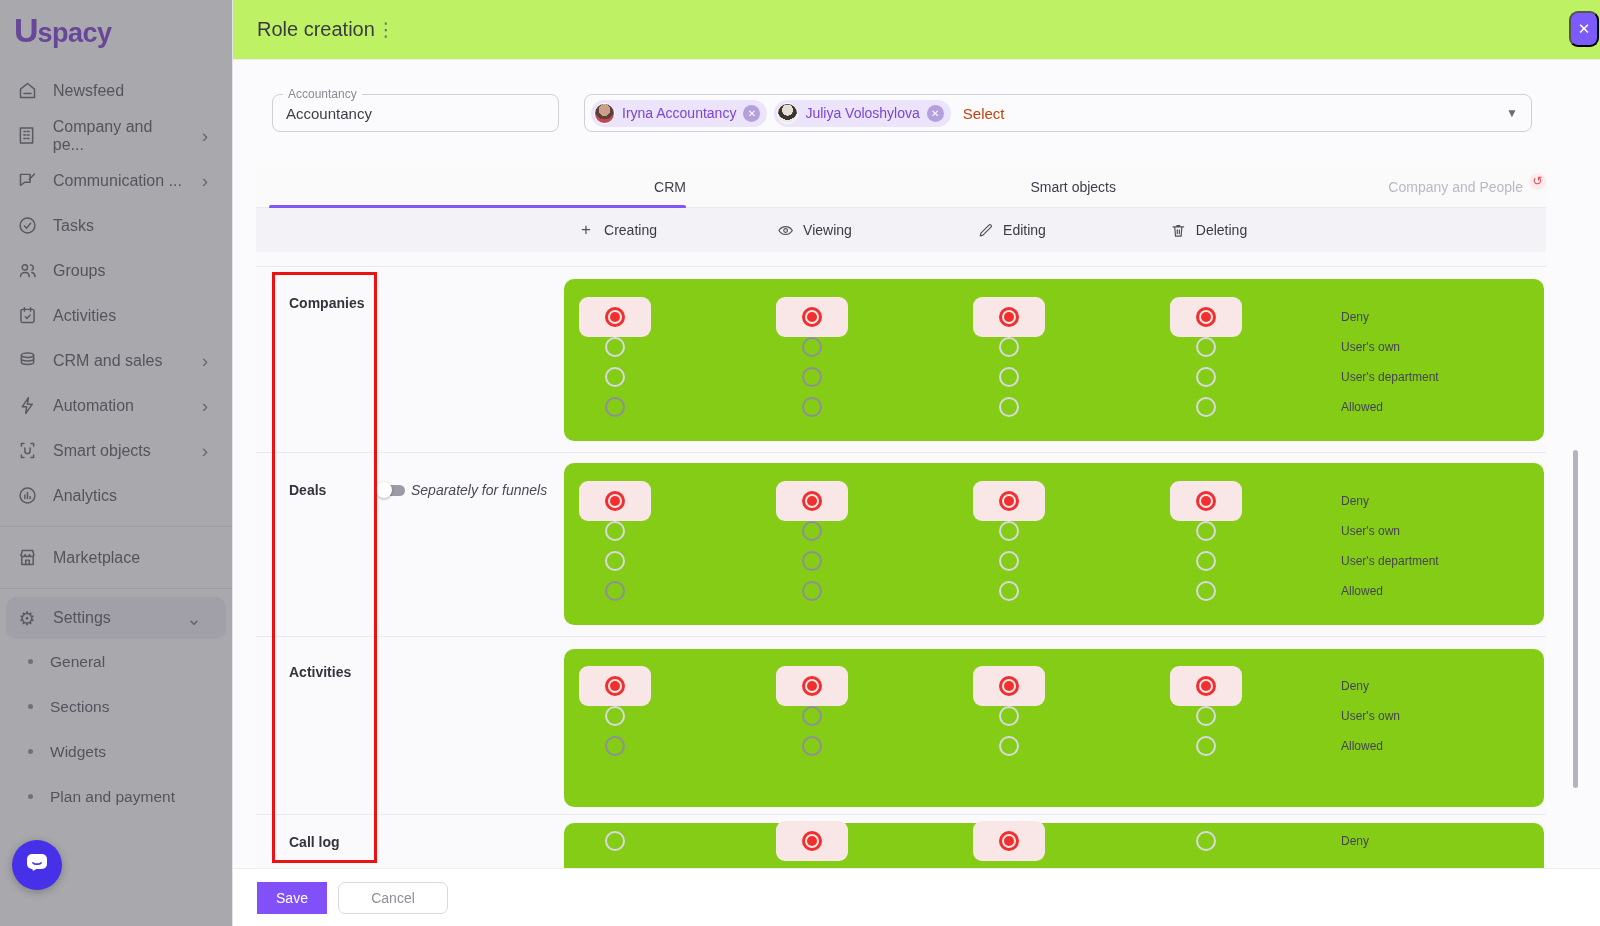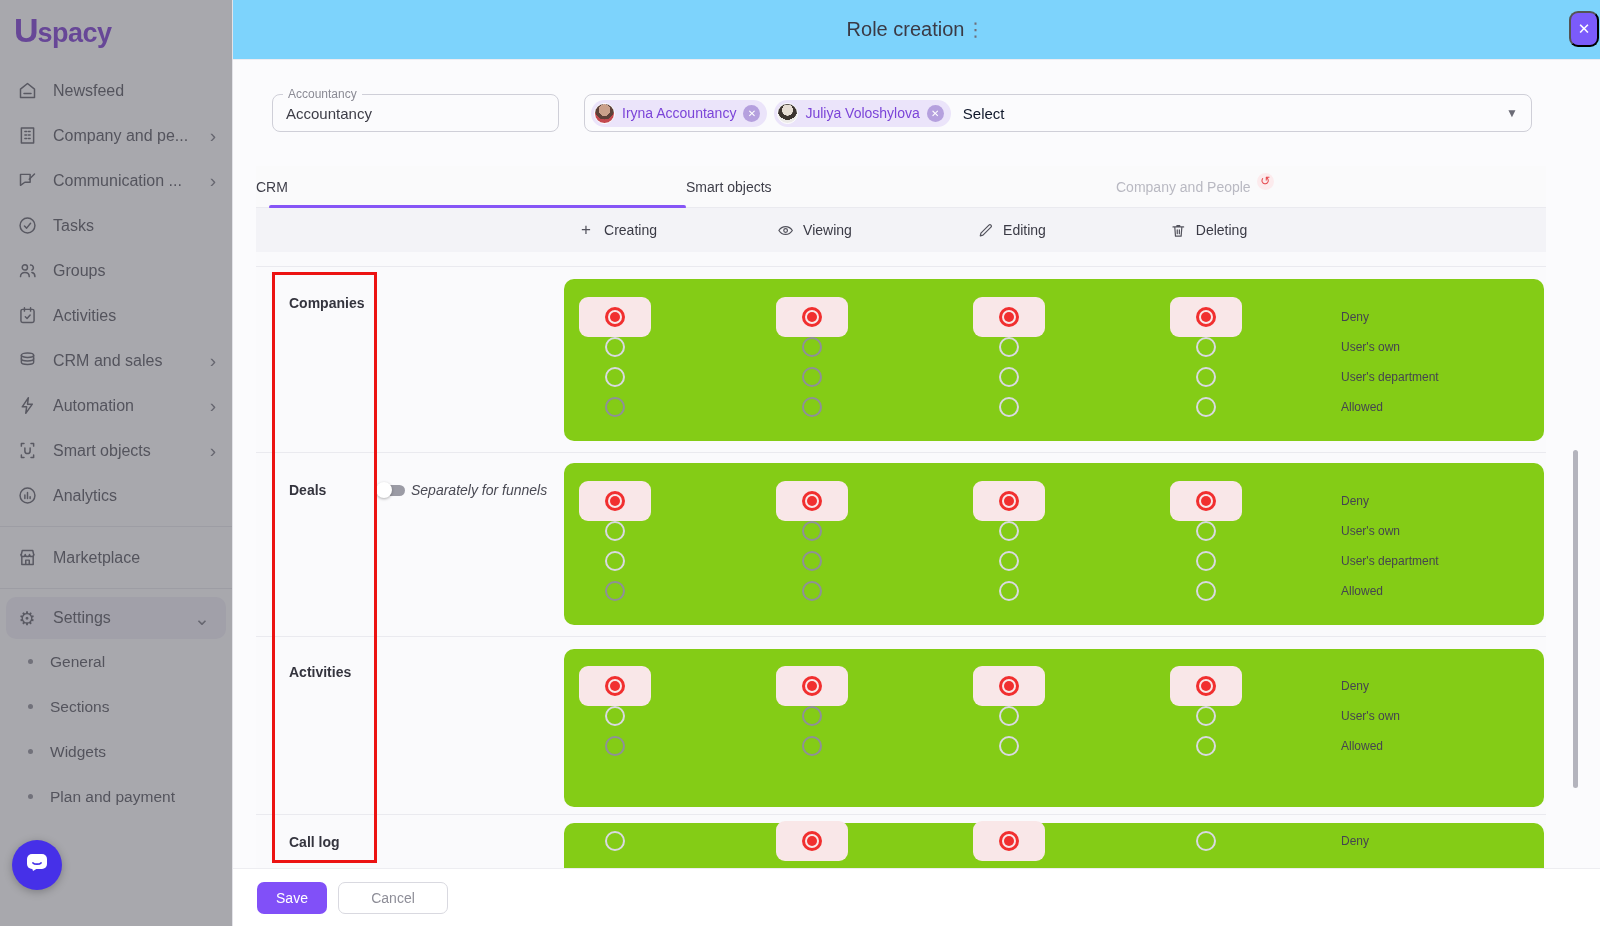--- a/index.html
+++ b/index.html
@@ -9,61 +9,61 @@
 
   
   .sidebar { position:absolute; left:0; top:0; width:232px; height:926px; background:#fff; overflow:hidden; }
   .sb-head { height:60px; display:flex; align-items:center; padding-left:14px; }
   .brand { color:#6f28cf; font-weight:700; }
   .brand .u { font-size:34px; font-weight:800; letter-spacing:-1px; }
   .brand .rest { font-size:27px; letter-spacing:-0.5px; }
   .sb-close { position:absolute; top:11px; right:1px; width:30px; height:36px; background:#7b5bfb; color:#fff;
     border-radius:9px; display:flex; align-items:center; justify-content:center; font-size:15px; z-index:30; cursor:pointer; }
   .sb-items { padding-top:8px; }
-  .side-item { height:45px; display:flex; align-items:center; padding:0 16px 0 16px; gap:15px; color:#45454e; font-size:16px; }
+  .side-item { height:45px; display:flex; align-items:center; padding:0 24px 0 16px; gap:15px; color:#45454e; font-size:16px; }
   .side-item .icn { width:22px; height:22px; color:#50505a; display:flex; align-items:center; justify-content:center; }
   .side-item .icn svg { width:21px; height:21px; }
   .side-item .chev { margin-left:auto; color:#6e6e78; font-size:19px; line-height:1; }
   .sb-divider { height:1px; background:#e7e7ec; margin:8px 0; }
   .settings-row { background:#efedf6; border-radius:10px; margin:0 6px; height:42px; padding-left:10px; }
   .gear-glyph { font-size:19px; }
   .child-item { height:45px; display:flex; align-items:center; padding-left:28px; gap:17px; font-size:15.5px; color:#45454e; position:relative; }
   .child-item .bullet { width:5px; height:5px; border-radius:50%; background:#85858f; flex:none; }
   .child-item.active { background:#7a55e4; border-radius:10px; margin:0 10px; padding-left:18px; height:44px; color:#d9d0ee; }
   .child-item.active .bullet { background:#bfb0e5; }
   .sb-overlay { position:absolute; inset:0; background:rgba(96,96,105,0.55); z-index:20; }
   .chat-fab { position:absolute; left:12px; top:840px; width:50px; height:50px; border-radius:50%; background:#4630e8;
     z-index:40; display:flex; align-items:center; justify-content:center; box-shadow:0 2px 8px rgba(0,0,0,.25); cursor:pointer; }
 
   
   .main { position:absolute; left:232px; top:0; width:1368px; height:926px; background:#fbfbfd; border-left:1px solid #e3e3e8; }
-  .main-header { position:absolute; top:0; left:0; right:0; height:60px; background:#7dd3fc; border-bottom:1px solid #ececf1;
-    display:flex; align-items:center; justify-content:center; padding:0 24px; z-index:5; }
+  .main-header { position:absolute; top:0; left:0; right:0; height:60px; background:#bef264; border-bottom:1px solid #ececf1;
+    display:flex; align-items:center; justify-content:flex-start; padding:0 24px; z-index:5; }
   .page-title { font-size:20px; color:#3a3a45; font-weight:500; }
   .kebab { color:#6e6e79; font-size:19px; cursor:pointer; width:22px; text-align:center; }
 
   .name-field { position:absolute; left:39px; top:94px; width:287px; height:38px; border:1px solid #cfcfd8; border-radius:8px; }
   .name-field input { border:none; background:transparent; width:100%; height:100%; padding:0 13px; font-size:15px;
     color:#3d3d47; font-family:"Liberation Sans",sans-serif; outline:none; }
   .float-label { position:absolute; top:-8px; left:10px; background:#fbfbfd; padding:0 5px; font-size:12px; color:#8b8b95; }
 
   .select-field { position:absolute; left:351px; top:94px; width:948px; height:38px; border:1px solid #cfcfd8; border-radius:8px;
     display:flex; align-items:center; gap:7px; padding:0 36px 0 6px; cursor:pointer; }
   .chip { height:27px; border-radius:14px; background:#ebe4fa; display:flex; align-items:center; gap:7px;
     padding:0 7px 0 3px; color:#7b44d8; font-size:14px; flex:none; }
   .chip .avatar { width:21px; height:21px; border-radius:50%; border:1px solid #fff; }
   .av-1 { background:radial-gradient(circle at 50% 32%, #caa08a 0 36%, #5d4038 37% 58%, #c4484f 59%); }
   .av-2 { background:radial-gradient(circle at 50% 32%, #e6ddd4 0 34%, #3c3430 35% 60%, #eceae8 61%); }
   .chip .x { width:17px; height:17px; border-radius:50%; background:#b5a0de; color:#fff; font-size:10px;
     display:flex; align-items:center; justify-content:center; cursor:pointer; }
-  .select-ph { color:#0f172a; font-size:15px; margin-left:5px; }
+  .select-ph { color:#c2410c; font-size:15px; margin-left:5px; }
   .caret { position:absolute; right:13px; color:#6b6b76; font-size:12px; }
 
   .tabs { position:absolute; left:23px; top:166px; width:1290px; height:42px; background:#fafafb; border-bottom:1px solid #eaeaef; display:flex; }
-  .tab { flex:1; display:flex; align-items:center; justify-content:flex-start; gap:6px; font-size:14px; font-weight:500; color:#3e3e49; cursor:pointer; }
+  .tab { flex:1; display:flex; align-items:center; justify-content:flex-end; gap:6px; font-size:14px; font-weight:500; color:#3e3e49; cursor:pointer; }
   .tab.disabled { color:#b9b9c2; }
   .tab-underline { position:absolute; left:13px; bottom:-2px; width:417px; height:4px; border-radius:3px; background:#8655f6; }
   .tab-badge { width:17px; height:17px; border-radius:50%; background:#fcebed; color:#e5484d; font-size:12px; line-height:17px;
     text-align:center; margin-top:-10px; }
 
   .col-header { position:absolute; left:23px; top:208px; width:1290px; height:44px; background:#f3f3f7; }
   .col-h { position:absolute; top:0; height:44px; display:flex; align-items:center; gap:9px; font-size:14px; font-weight:500;
     color:#3a3a45; transform:translateX(-50%); }
   .col-h .cicn { width:18px; height:18px; color:#52525c; display:flex; align-items:center; justify-content:center; font-size:17px; }
   .col-h .cicn svg { width:17px; height:17px; }
@@ -84,21 +84,21 @@
   .toggle .knob { position:absolute; left:0; top:0; width:16px; height:16px; border-radius:50%; background:#fff;
     box-shadow:0 1px 3px rgba(0,0,0,.3); }
   .toggle-label { position:absolute; left:155px; font-size:14px; color:#4a4a54;font-style:italic; }
 
   .annotation-rect { position:absolute; left:39px; top:272px; width:105px; height:591px; border:3px solid #ec1212;
     z-index:60; pointer-events:none; }
   .scroll-thumb { position:absolute; left:1340px; top:450px; width:5px; height:338px; background:#b4b4bd; border-radius:3px; z-index:40; }
 
   .footer { position:absolute; left:0; right:0; top:868px; height:58px; background:#fff; border-top:1px solid #ededf1; z-index:55; }
   .btn-save { position:absolute; left:24px; top:13px; width:70px; height:32px; background:#8150f8; color:#fff; border:none;
-    border-radius:7px; font-size:14px; font-family:"Liberation Sans",sans-serif; cursor:pointer; }
+    border-radius:0; font-size:14px; font-family:"Liberation Sans",sans-serif; cursor:pointer; }
   .btn-cancel { position:absolute; left:105px; top:13px; width:110px; height:32px; background:#fff; color:#8e8e98;
     border:1px solid #d9d9e0; border-radius:7px; font-size:14px; font-family:"Liberation Sans",sans-serif; cursor:pointer; }
 </style>
 </head>
 <body>
 
 <div id="app">
 
   <aside class="sidebar">
     <div class="sb-head">

